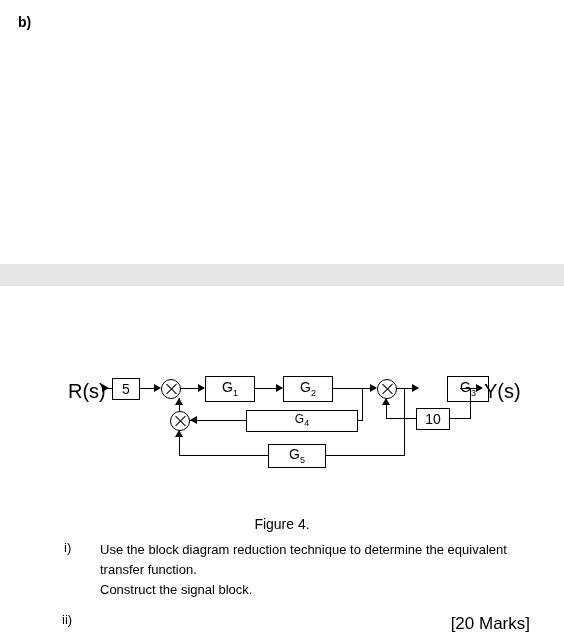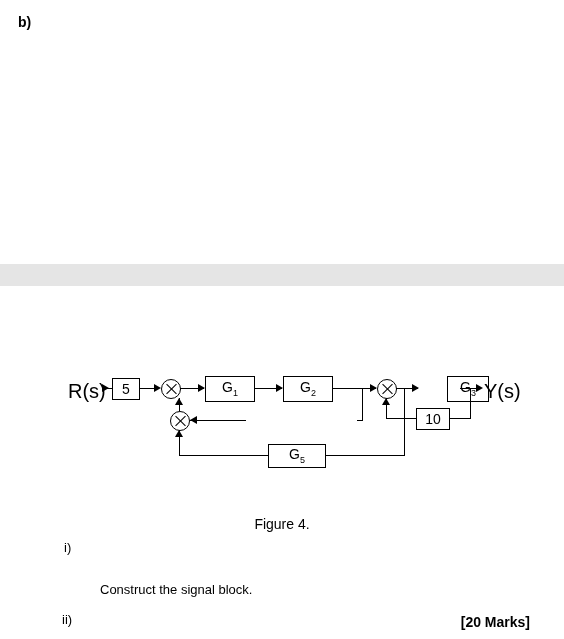--- a/index.html
+++ b/index.html
@@ -118,22 +118,22 @@
     font-size: 14px;
   }
   .sub-q {
     position: absolute;
     font-size: 13px;
   }
   .marks {
     position: absolute;
     right: 34px;
     top: 614px;
-    font-size: 14px;
-    font-weight: bold;
+    font-size: 17px;
+    font-weight: normal;
   }
 </style>
 </head>
 <body>
 
 <div class="page">
 
   <span class="q-label" style="left:18px; top:14px;">b)</span>
 
   <div class="bar"></div>
@@ -188,20 +188,23 @@
       <span>10</span>
     </div>
 
     <div class="line vline" style="left:392px; top:12px; height:30px;"></div>
     <div class="line hline" style="left:371px; top:42px; width:22px;"></div>
 
     <div class="line hline" style="left:308px; top:42px; width:30px;"></div>
     <div class="line vline" style="left:308px; top:22px; height:20px;"></div>
     <div class="arrow-u" style="left:304px; top:22px;"></div>
 
+    <div class="block" style="left:168px; top:34px; width:110px; height:20px; font-size:12px;">
+      <span><span>G</span><span class="sub">4</span></span>
+    </div>
 
     <div class="line vline" style="left:284px; top:12px; height:32px;"></div>
     <div class="line hline" style="left:279px; top:44px; width:6px;"></div>
 
     <div class="line hline" style="left:112px; top:44px; width:56px;"></div>
     <div class="arrow-l" style="left:112px; top:40px;"></div>
 
     <div class="summing" style="left:92px; top:35px;"></div>
 
     <div class="line vline" style="left:101px; top:22px; height:13px;"></div>
@@ -216,19 +219,20 @@
 
     <div class="line hline" style="left:101px; top:79px; width:89px;"></div>
     <div class="line vline" style="left:101px; top:54px; height:25px;"></div>
     <div class="arrow-u" style="left:97px; top:54px;"></div>
 
   </div>
 
   <div class="caption">Figure 4.</div>
 
   <span class="sub-q" style="left:64px; top:540px;">i)</span>
+  <div class="sub-q" style="left:100px; top:540px; width:440px; line-height:1.5;">Use the block diagram reduction technique to determine the equivalent transfer function.</div>
 
   <span class="sub-q" style="left:62px; top:612px;">ii)</span>
   <div class="sub-q" style="left:100px; top:582px; width:440px;">Construct the signal block.</div>
 
   <div class="marks">[20 Marks]</div>
 
 </div>
 
 </body></html>

